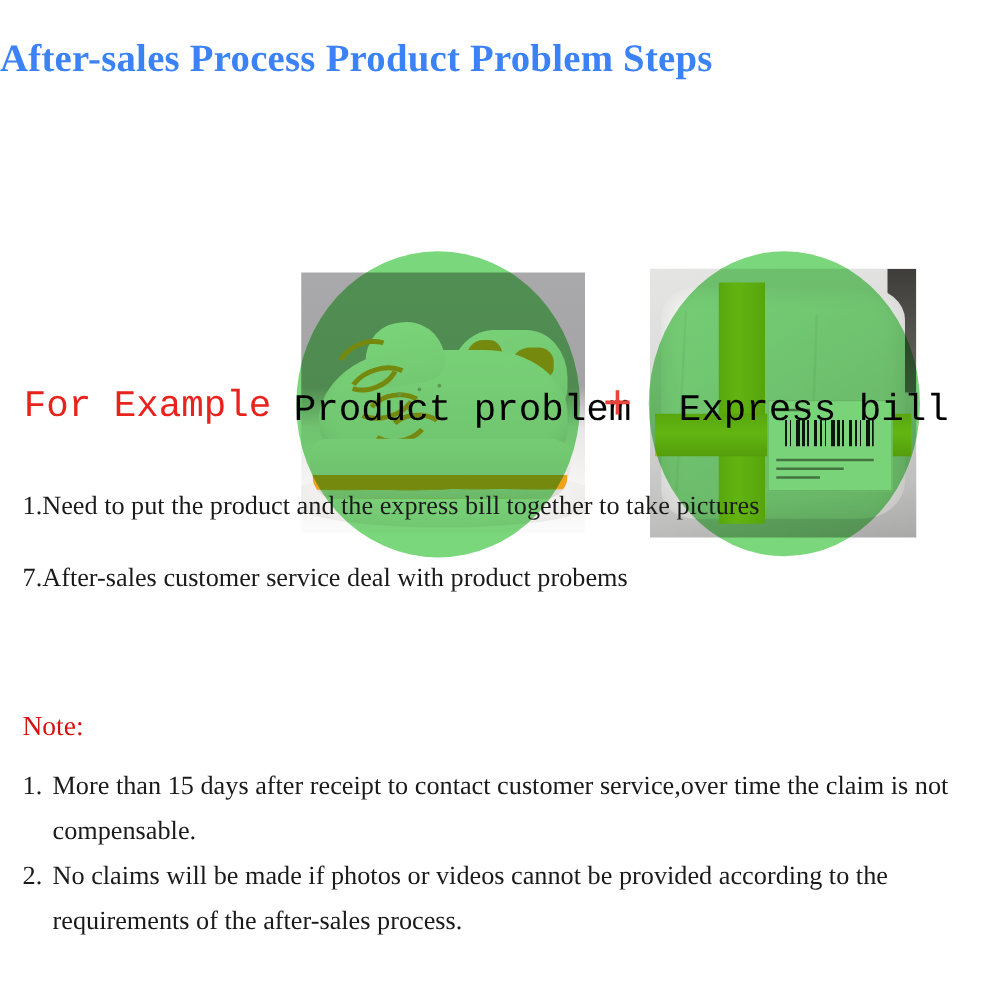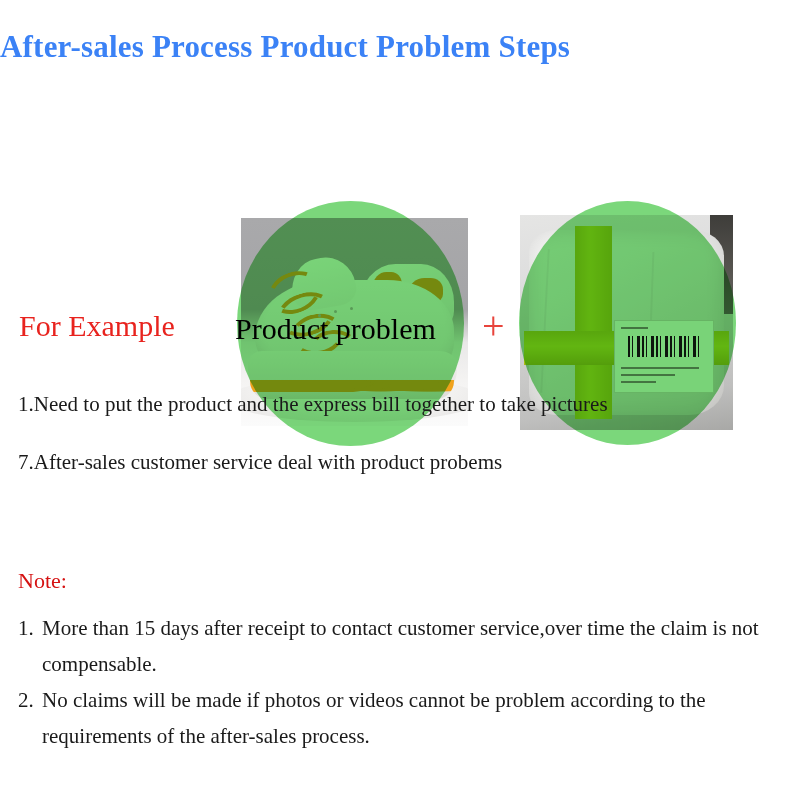--- a/index.html
+++ b/index.html
@@ -31,20 +31,21 @@
     white-space: nowrap;
   }
 
   
   #example-row {
     position: absolute;
     left: 0;
     top: 100px;
     width: 652px;
     height: 245px;
+    font-family: Liberation Mono, monospace;
   }
 
   #for-example-label {
     position: absolute;
     left: 19px;
     top: 209px;
     font-size: 30px;
     color: #E8231E;
     white-space: nowrap;
   }
@@ -372,32 +373,33 @@
       <div class="pkg-label">
         <div class="pkg-label-line t1"></div>
         <div class="pkg-barcode"></div>
         <div class="pkg-label-line t2"></div>
         <div class="pkg-label-line t3"></div>
         <div class="pkg-label-line t4"></div>
       </div>
     </div>
   </div>
   <div id="express-green-ellipse" class="green-ellipse"></div>
+  <div id="express-caption" class="photo-caption">Express bill</div>
 </div>
 
 <div id="steps-list">
   <div class="step-item">1.Need to put the product and the express bill together to take pictures</div>
   <div class="step-item">7.After-sales customer service deal with product probems</div>
 </div>
 
 <div id="note-section">
   <div id="note-heading">Note:</div>
 
   <div class="note-item">
     <span class="note-marker">1.</span>
     <span class="note-text">More than 15 days after receipt to contact customer service,over time the claim is not compensable.</span>
   </div>
 
   <div class="note-item">
     <span class="note-marker">2.</span>
-    <span class="note-text">No claims will be made if photos or videos cannot be problem according to the requirements of the after-sales process.</span>
+    <span class="note-text">No claims will be made if photos or videos cannot be provided according to the requirements of the after-sales process.</span>
   </div>
 </div>
 
 </body></html>

